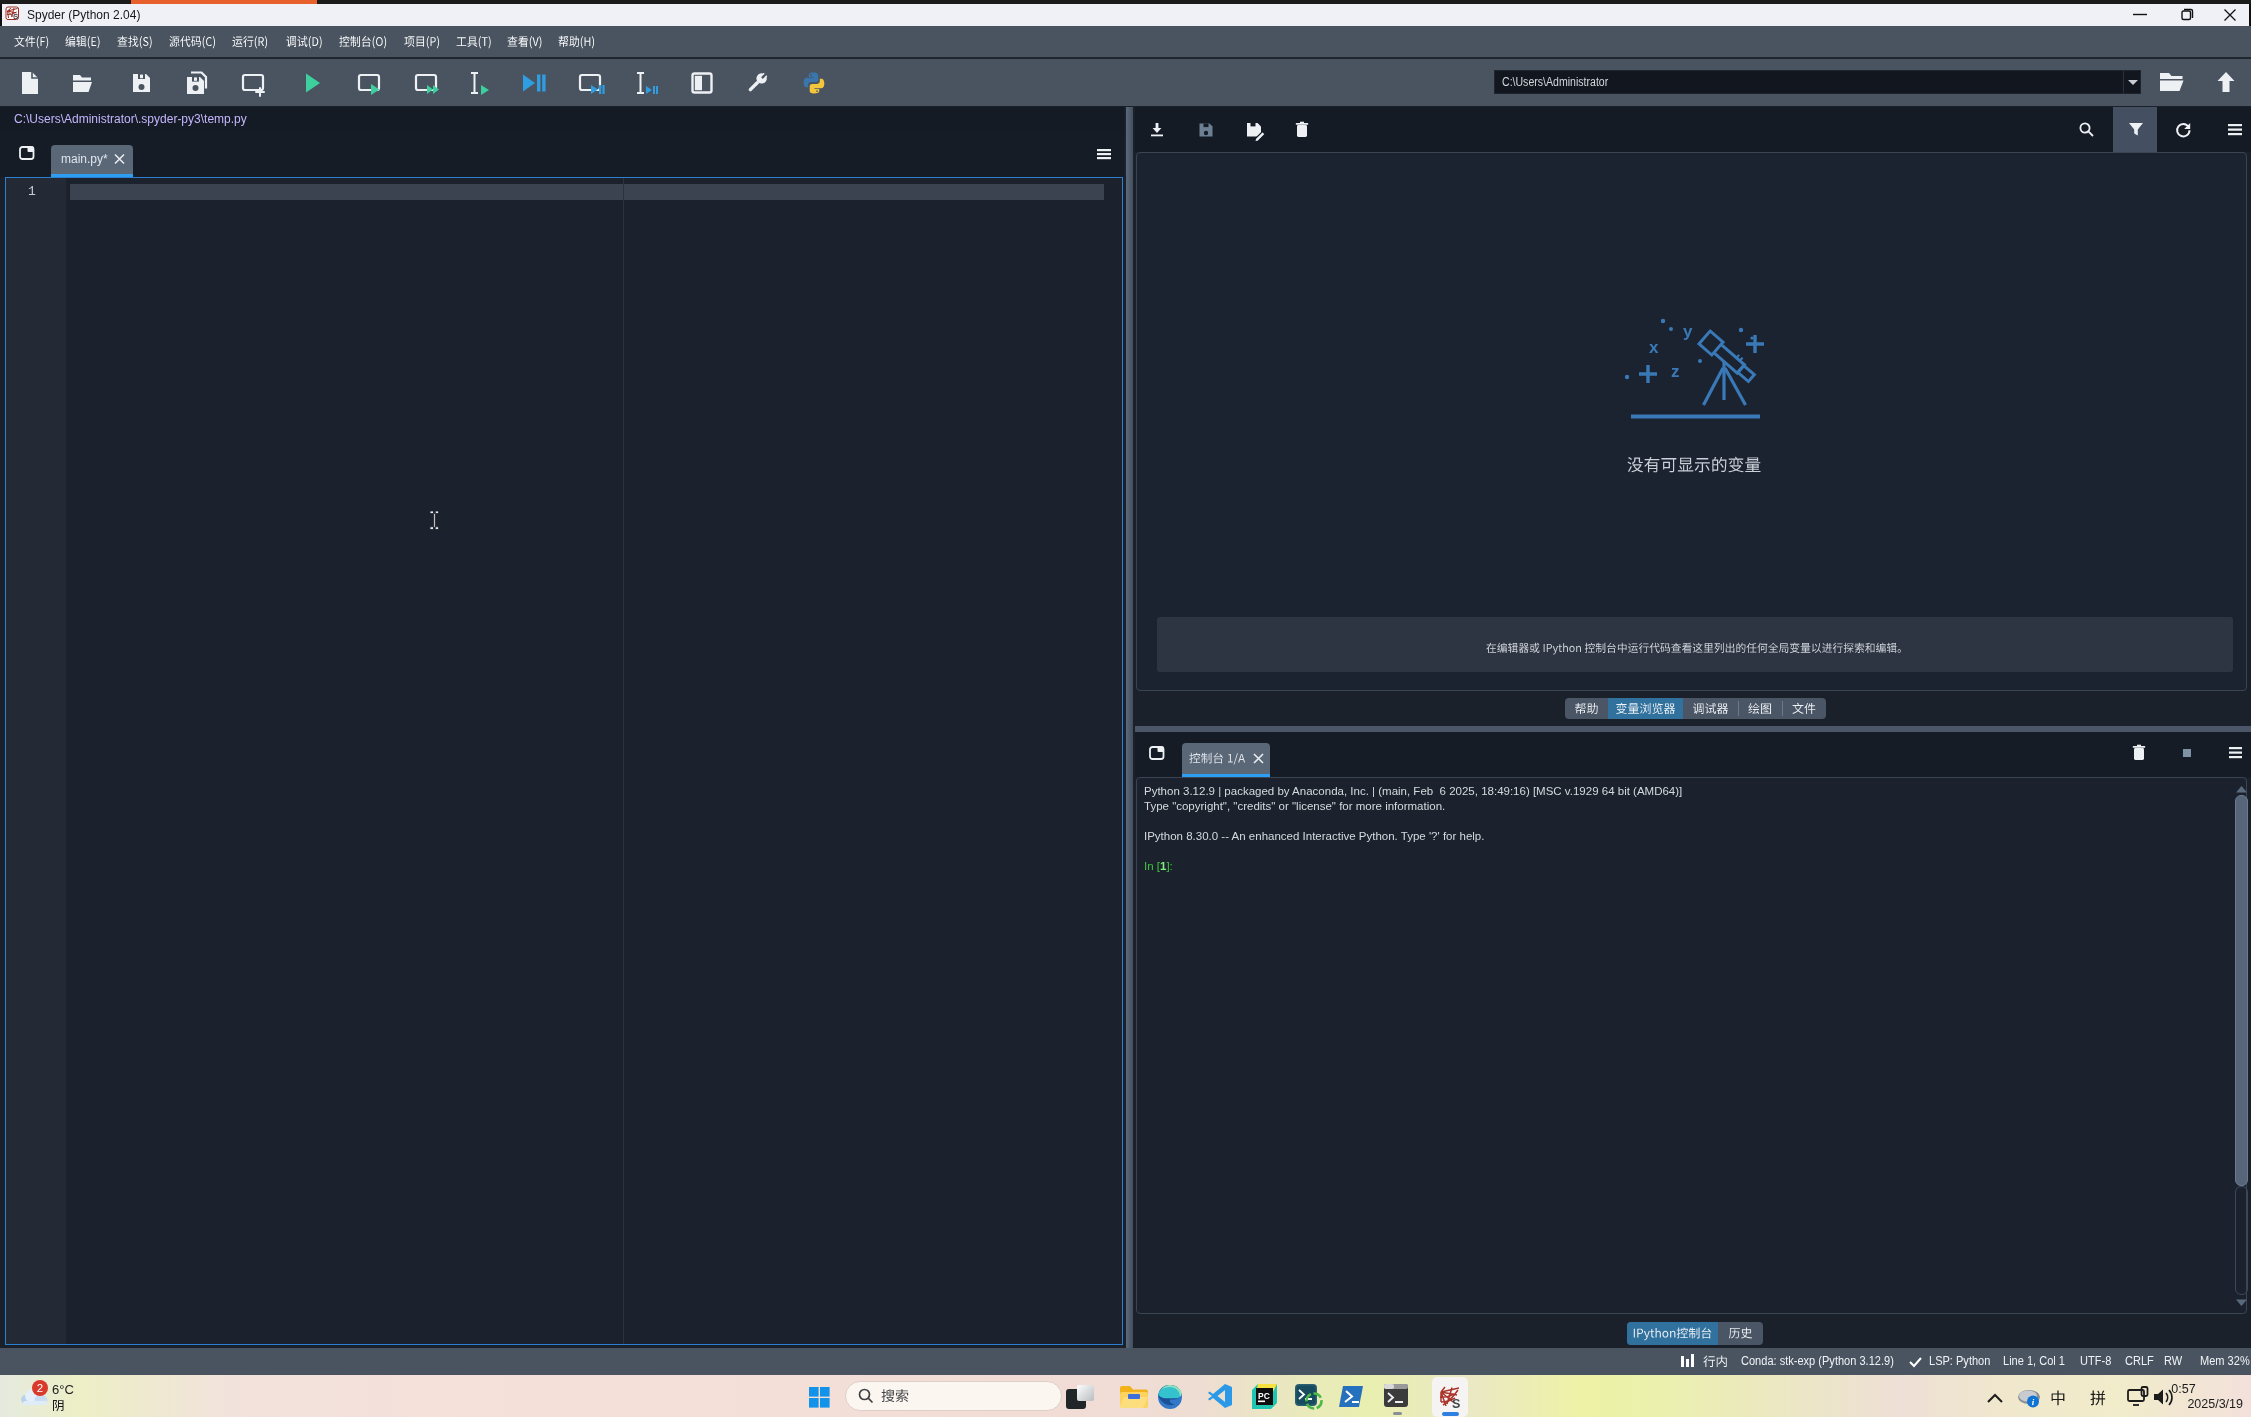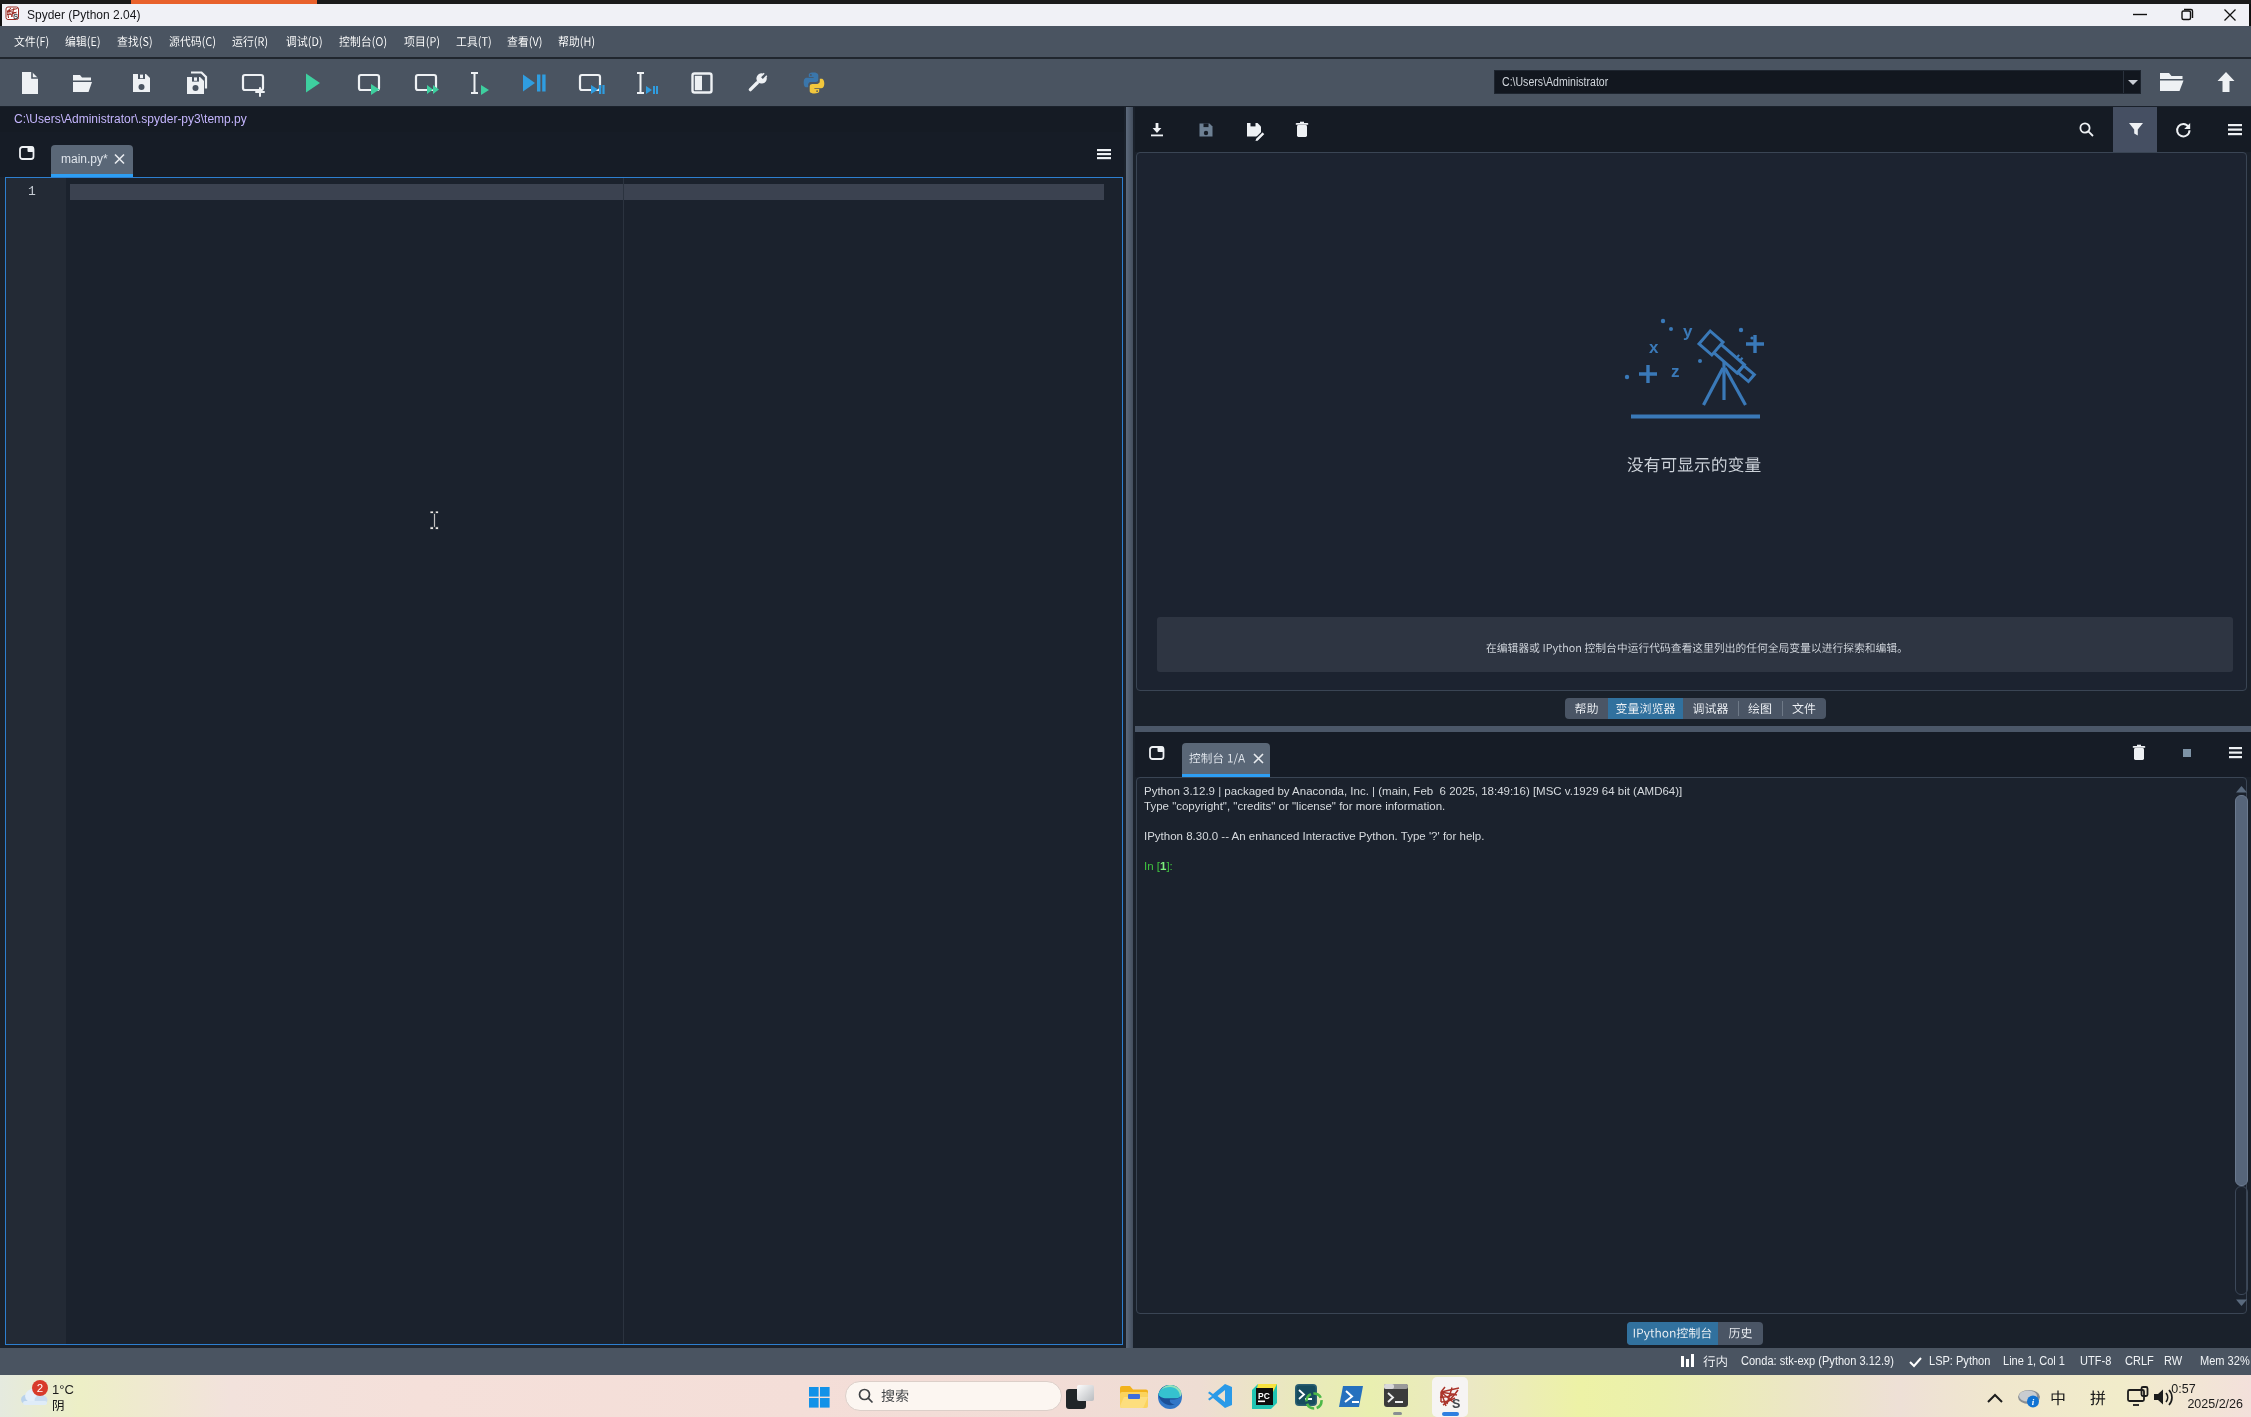--- a/index.html
+++ b/index.html
@@ -58,29 +58,29 @@
     <div class="abs" style="left:1929px;top:1348px;height:27px;line-height:27px;font-size:12px;color:#f0f3f6;white-space:nowrap;transform:scaleX(.92);transform-origin:0 50%">LSP: Python</div>
     <div class="abs" style="left:2003px;top:1348px;height:27px;line-height:27px;font-size:12px;color:#f0f3f6;white-space:nowrap;transform:scaleX(.92);transform-origin:0 50%">Line 1, Col 1</div>
     <div class="abs" style="left:2080px;top:1348px;height:27px;line-height:27px;font-size:12px;color:#f0f3f6;white-space:nowrap;transform:scaleX(.92);transform-origin:0 50%">UTF-8</div>
     <div class="abs" style="left:2125px;top:1348px;height:27px;line-height:27px;font-size:12px;color:#f0f3f6;white-space:nowrap;transform:scaleX(.92);transform-origin:0 50%">CRLF</div>
     <div class="abs" style="left:2164px;top:1348px;height:27px;line-height:27px;font-size:12px;color:#f0f3f6;white-space:nowrap;transform:scaleX(.92);transform-origin:0 50%">RW</div>
     <div class="abs" style="left:2200px;top:1348px;height:27px;line-height:27px;font-size:12px;color:#f0f3f6;white-space:nowrap;transform:scaleX(.92);transform-origin:0 50%">Mem 32%</div>
     <div class="abs" style="left:0;top:1375px;width:2251px;height:42px;background:
 linear-gradient(90deg,#e5eadf 0px,#edefc6 80px,#f2e2dc 230px,#f5e0da 420px,#f4ded8 800px,
 #f2dcd6 1050px,#eeddd3 1200px,#e9e9bc 1300px,#e9efb0 1370px,#ebe8c4 1470px,#edf2a6 1580px,#ebf0ad 1660px,#ece6c6 1800px,
 #eee0d6 1900px,#f0e7cd 2000px,#f1ecca 2120px,#f2e5d5 2200px,#f3e0db 2251px)"></div>
-    <div class="abs" style="left:52px;top:1383px;width:60px;height:13px;line-height:13px;font-size:13px;color:#1c1c1c">1°C</div>
+    <div class="abs" style="left:52px;top:1383px;width:60px;height:13px;line-height:13px;font-size:13px;color:#1c1c1c">6°C</div>
     <div class="abs" style="left:845px;top:1381px;width:217px;height:30px;background:#fcf6f1;border:1px solid #dccfc9;border-radius:16px"></div>
     <div class="abs" style="left:1066px;top:1389px;width:20px;height:20px;background:#202528;border-radius:3px"></div>
     <div class="abs" style="left:1077px;top:1385px;width:17px;height:16px;background:linear-gradient(135deg,#fdfdfd,#b9bcc0);border-radius:2px"></div>
     <div class="abs" style="left:1393px;top:1412px;width:9px;height:3px;background:#898e93;border-radius:2px"></div>
     <div class="abs" style="left:1432px;top:1377px;width:36px;height:40px;background:#f6f4f3;border-radius:5px"></div>
     <div class="abs" style="left:1442px;top:1412px;width:17px;height:3.5px;background:#2f7fe0;border-radius:2px"></div>
     <div class="abs" style="left:2130px;top:1383px;width:107px;height:13px;line-height:13px;font-size:12.5px;color:#1c1c1c;text-align:center">0:57</div>
-    <div class="abs" style="left:2130px;top:1398px;width:113px;height:13px;line-height:13px;font-size:12.5px;color:#1c1c1c;text-align:right">2025/2/26</div>
+    <div class="abs" style="left:2130px;top:1398px;width:113px;height:13px;line-height:13px;font-size:12.5px;color:#1c1c1c;text-align:right">2025/3/19</div>
     <svg class="abs" style="left:0;top:0" width="2251" height="1417" viewBox="0 0 2251 1417">
       <defs>
         <path id="u28" d="M24 20 30 17C21 3 17 -14 17 -31C17 -48 21 -65 30 -79L24 -82C15 -67 9 -51 9 -31C9 -11 15 5 24 20Z"></path>
         <path id="u29" d="M10 20C19 5 25 -11 25 -31C25 -51 19 -67 10 -82L4 -79C13 -65 17 -48 17 -31C17 -14 13 3 4 17Z"></path>
         <path id="u2f" d="M1 18H8L38 -79H31Z"></path>
         <path id="u31" d="M9 0H49V-8H34V-73H27C23 -71 19 -69 12 -68V-62H25V-8H9Z"></path>
         <path id="u41" d="M0 0H10L17 -22H44L51 0H60L36 -73H25ZM19 -30 23 -41C25 -49 28 -57 30 -66H30C33 -57 35 -49 38 -41L41 -30Z"></path>
         <path id="u43" d="M38 1C47 1 54 -2 60 -9L55 -15C50 -10 45 -7 38 -7C24 -7 15 -18 15 -37C15 -55 25 -66 38 -66C45 -66 50 -64 53 -60L58 -66C54 -70 47 -75 38 -75C20 -75 6 -60 6 -37C6 -13 19 1 38 1Z"></path>
         <path id="u44" d="M10 0H29C51 0 63 -14 63 -37C63 -60 51 -73 28 -73H10ZM19 -8V-66H28C45 -66 53 -56 53 -37C53 -18 45 -8 28 -8Z"></path>
         <path id="u45" d="M10 0H53V-8H19V-35H47V-42H19V-66H52V-73H10Z"></path>

